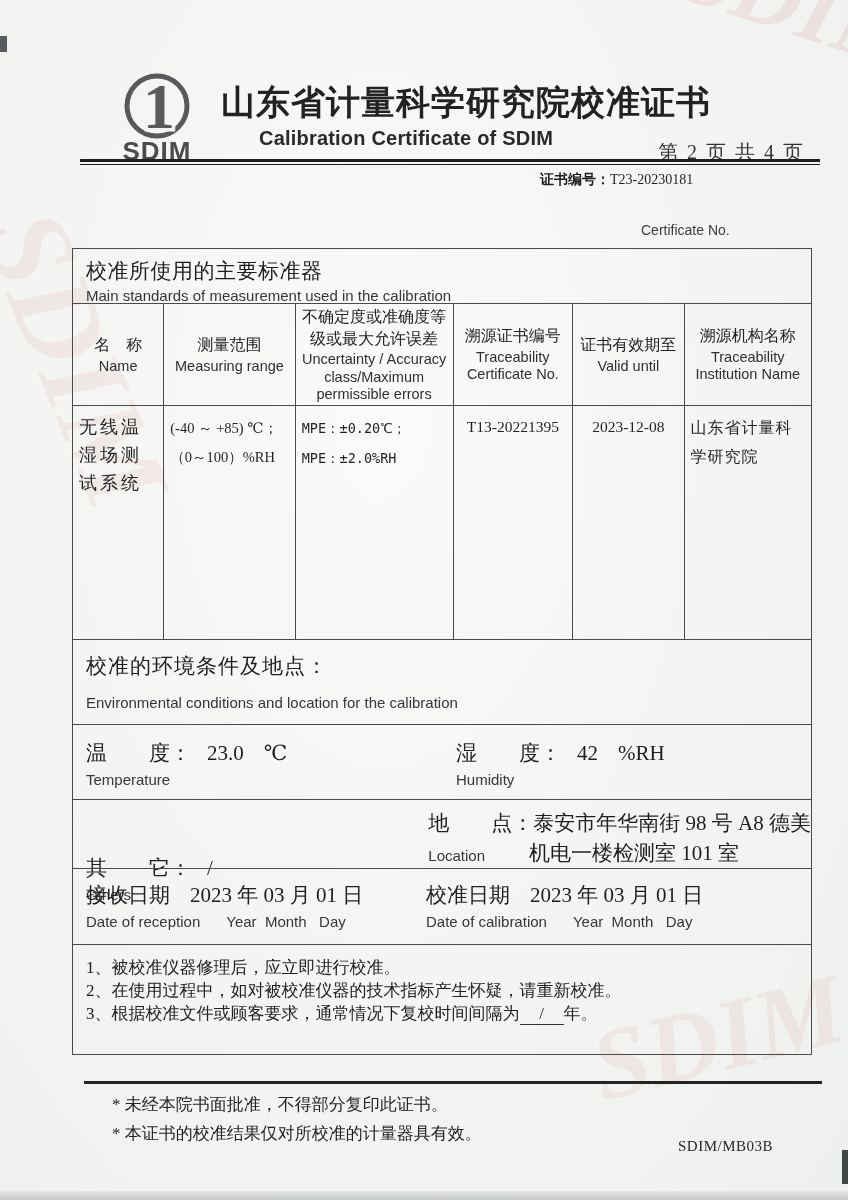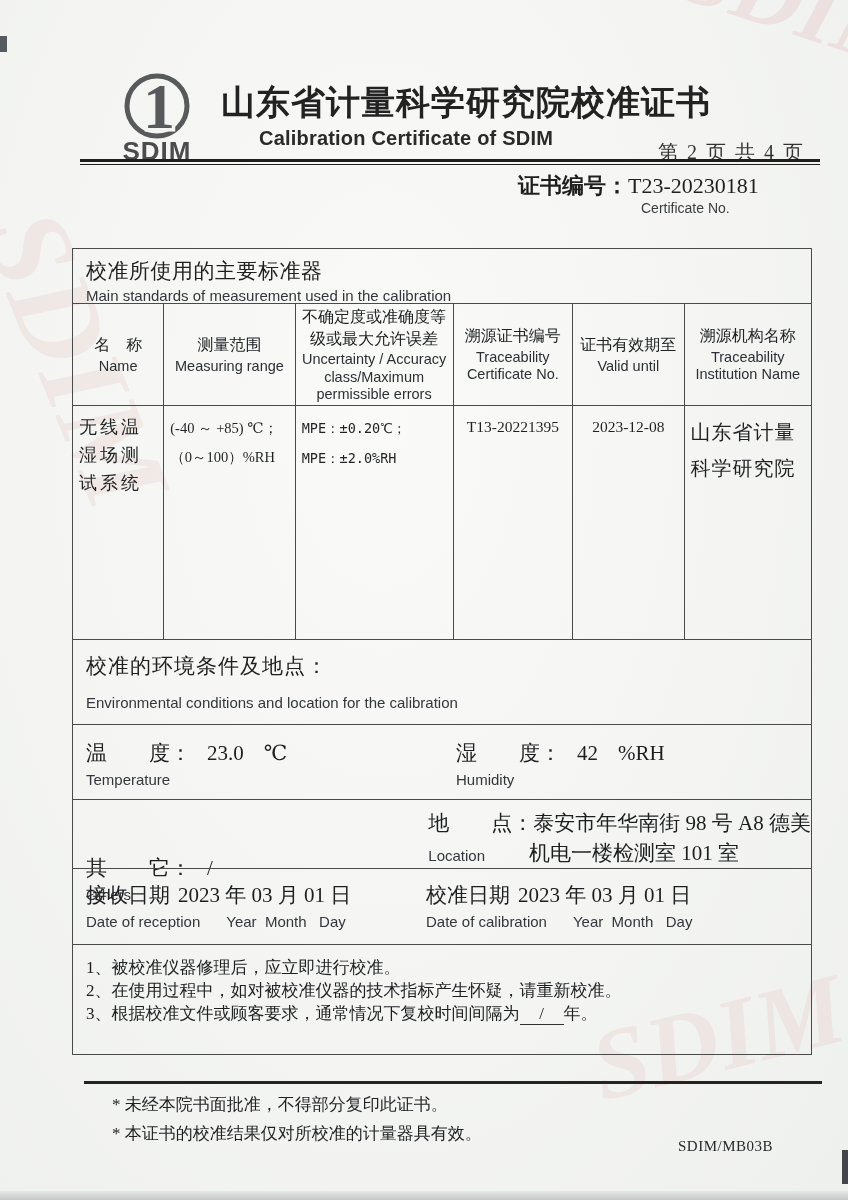--- a/index.html
+++ b/index.html
@@ -33,23 +33,23 @@
   .logo-word { font-family:"Liberation Sans",sans-serif; font-weight:bold; font-size:26px;
     letter-spacing:1px; color:#4c4c4e; margin-top:-8px; }
   .title-cn { position:absolute; left:221px; top:80px; font-size:34px; font-weight:bold;
     letter-spacing:1px; white-space:nowrap; color:#222; }
   .title-en { position:absolute; left:259px; top:127px; font-size:20px; font-weight:bold;
     letter-spacing:.2px; color:#2a2a2a; }
   .page-indicator { position:absolute; left:658px; top:139px; font-size:20px; letter-spacing:2px; color:#333; }
   .header-rule { position:absolute; left:80px; top:159px; width:740px; height:6px;
     border-top:3px solid #1f1f1f; border-bottom:1px solid #1f1f1f; }
 
-  .certno { position:absolute; left:518px; top:171px; font-size:22px; white-space:nowrap; color:#1f1f1f;text-align:center; }
+  .certno { position:absolute; left:540px; top:171px; font-size:14px; white-space:nowrap; color:#1f1f1f;text-align:center; }
   .certno .lbl { font-weight:bold; }
-  .certno-caption { position:absolute; left:641px; top:200px; font-size:14px; color:#3a3d3f; }
+  .certno-caption { position:absolute; left:641px; top:222px; font-size:14px; color:#3a3d3f; }
 
   
   .main-box { position:absolute; left:72px; top:248px; width:740px; height:807px;
     border:1px solid #4a4a4a; }
   .sec-head { height:54px; padding:8px 0 0 13px; }
   .sec-head .cn { font-size:21px; color:#1f1f1f; letter-spacing:.5px; }
   .sec-head .en { font-size:15px; color:#33363a; margin-top:2px; }
 
   table.standards { width:100%; border-collapse:collapse; table-layout:fixed; }
   table.standards th, table.standards td { border:1px solid #4a4a4a; }
@@ -60,21 +60,21 @@
     padding:2px 3px; }
   table.standards th .cn { font-size:16px; color:#202224; line-height:1.35;
     font-family:"Liberation Sans",sans-serif; }
   table.standards th .en { font-size:14.5px; color:#2c2f33; line-height:1.2; margin-top:2px;
     font-family:"Liberation Sans",sans-serif; }
   table.standards td { height:233px; vertical-align:top; padding:8px 6px; }
   .cell-name { font-size:18px; letter-spacing:3px; line-height:1.55; color:#1f2123; }
   .cell-range div { font-size:14.5px; line-height:2.0; white-space:nowrap; color:#1f2123; }
   .cell-mpe div { font-size:13.5px; line-height:2.2; white-space:nowrap; color:#1f2123; }
   .cell-center { text-align:center; font-size:15.5px; padding-top:12px !important; color:#1f2123; }
-  .cell-inst { font-size:20px; line-height:1.8; letter-spacing:1px; color:#1f2123; }
+  .cell-inst { font-size:16px; line-height:1.8; letter-spacing:1px; color:#1f2123; }
 
   .box-row { border-top:1px solid #4a4a4a; position:relative; }
   .env-head { height:85px; padding:12px 0 0 13px; }
   .env-head .cn { font-size:21px; letter-spacing:1px; color:#1f1f1f; }
   .env-head .en { font-size:15px; color:#33363a; margin-top:14px; }
 
   .row-split { display:flex; }
   .grp { }
   .g-line1 { font-size:21px; white-space:nowrap; color:#1c1e20; }
   .g-line2 { font-size:15px; color:#33363a; margin-top:4px; font-family:"Liberation Sans",sans-serif; }
@@ -84,21 +84,21 @@
   .unit { margin-left:20px; }
 
   .other-row { height:69px; padding:9px 0 0 13px; }
   .other-row .left { width:370px; padding-top:2px;margin-top:43px; }
   .loc-line2 { display:flex; font-size:21px; margin-top:2px; color:#1c1e20; }
   .loc-line2 .cap { font-size:15px; color:#33363a; padding-top:8px; font-family:"Liberation Sans",sans-serif; }
   .loc-line2 .v2 { margin-left:44px; white-space:nowrap; }
 
   .dates-row { height:76px; padding:12px 0 0 13px; }
   .dates-row .left { width:340px; }
-  .date-val { margin-left:8px; }
+  .date-val { margin-left:20px; }
   .ymd { white-space:pre; margin-left:26px; }
 
   .notice-row { height:117px; padding:11px 0 0 13px; }
   .notice-row div { font-size:17px; line-height:23px; color:#1d1f21; }
   .blank { display:inline-block; min-width:44px; text-align:center;
     border-bottom:1px solid #333; line-height:1.1; }
 
   .footer-rule { position:absolute; left:84px; top:1081px; width:738px; height:3px; background:#242424; }
   .footnote1 { position:absolute; left:112px; top:1093px; font-size:17px; color:#1d1f21; }
   .footnote2 { position:absolute; left:112px; top:1122px; font-size:17px; color:#1d1f21; }

